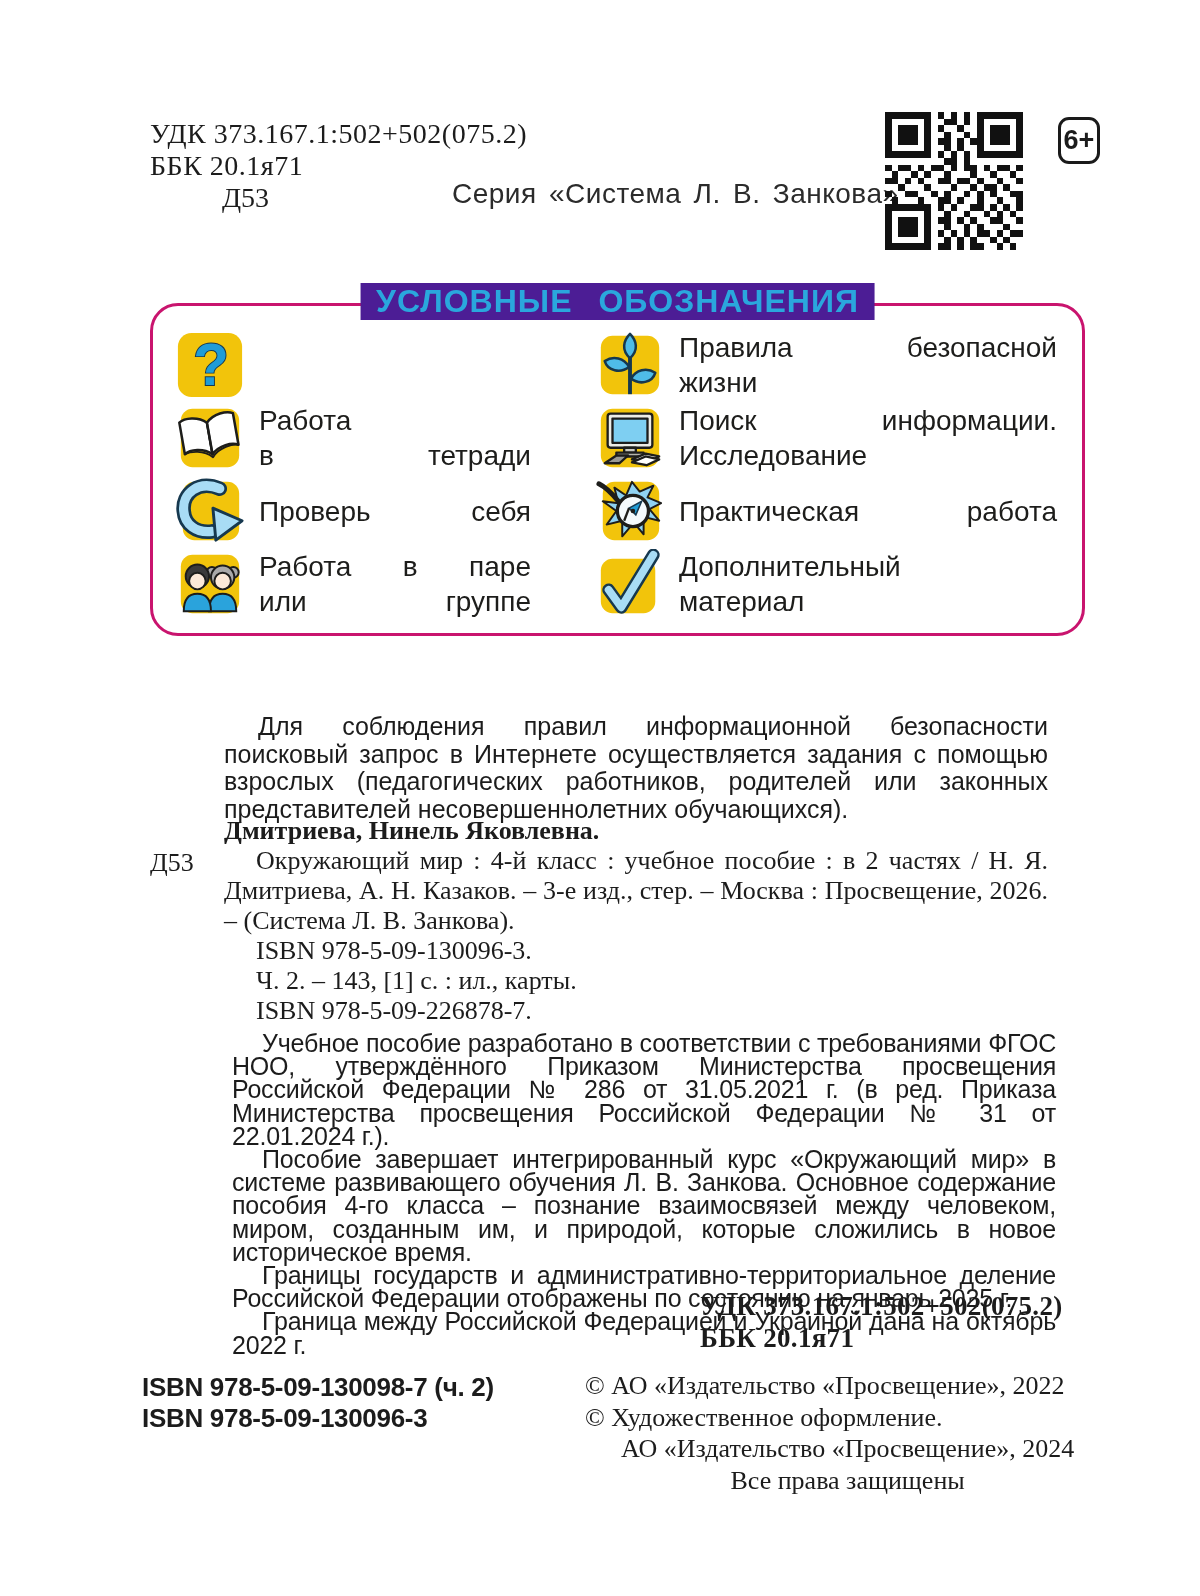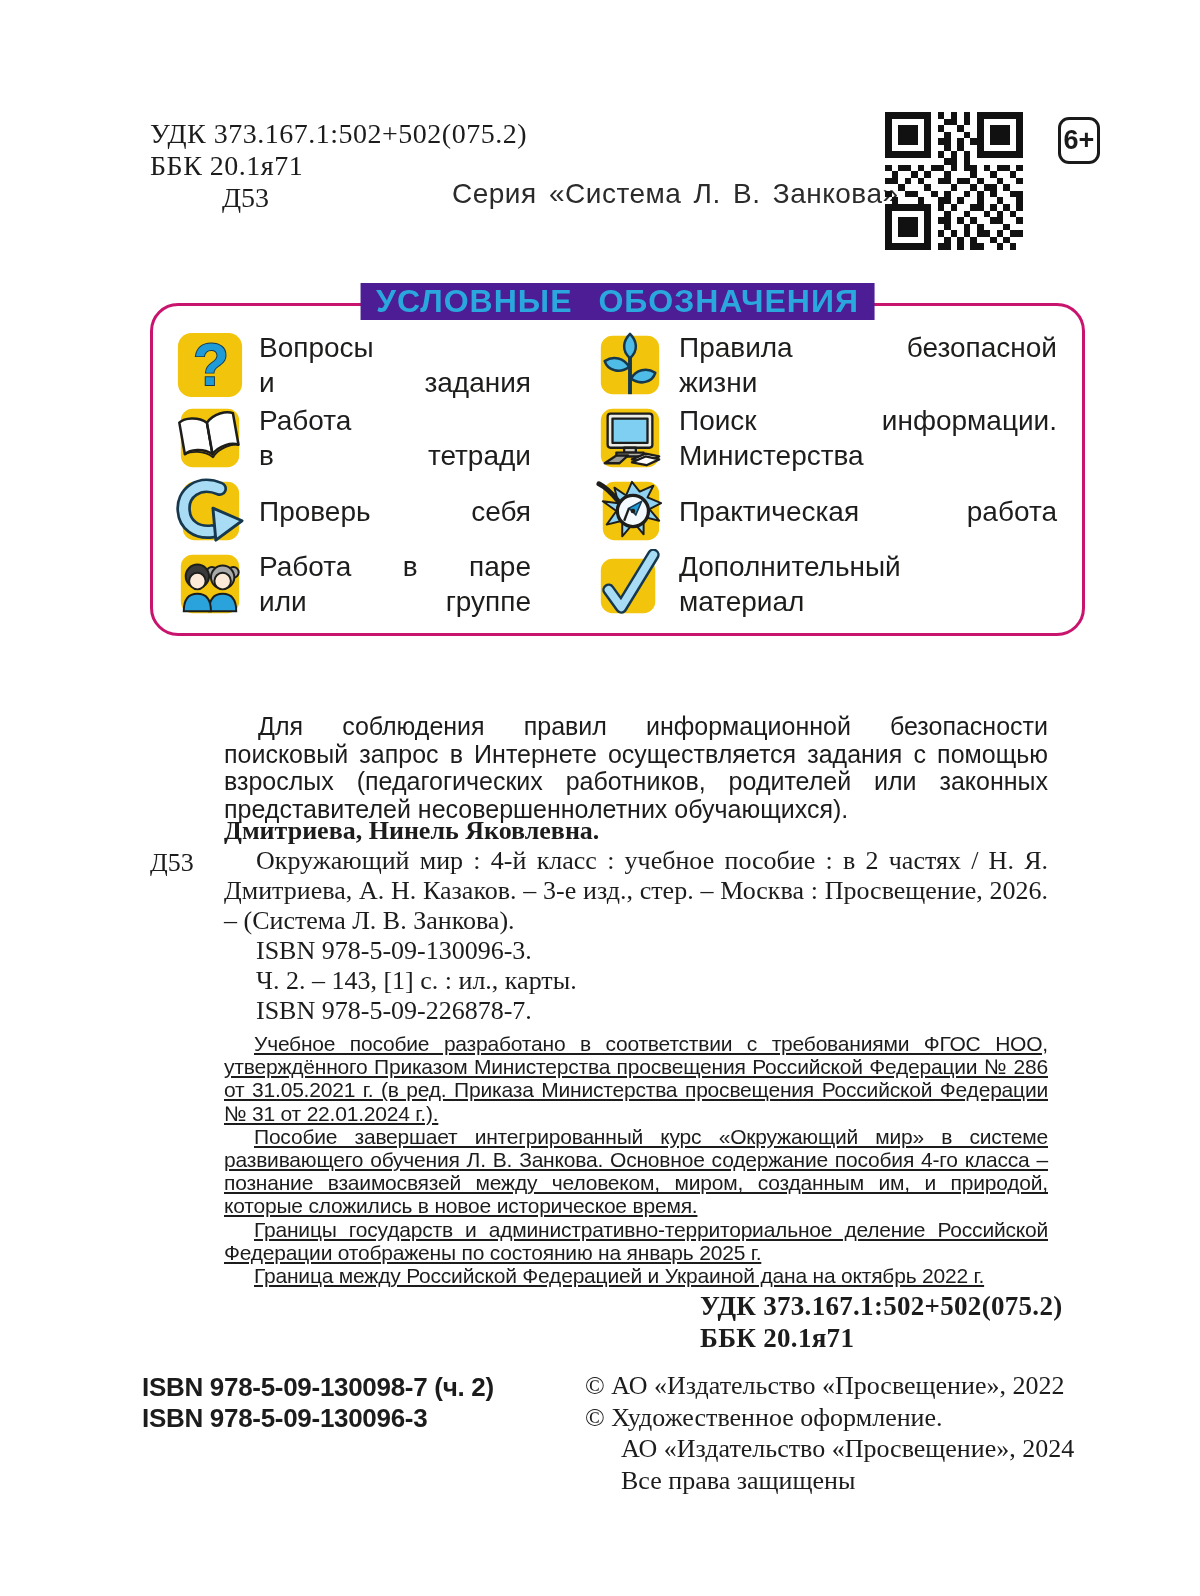--- a/index.html
+++ b/index.html
@@ -32,28 +32,28 @@
   .legend-line{text-align:justify;text-align-last:justify;}
   .legend-line:empty{display:none;}
 
   
   .notice{left:224px;top:688px;width:824px;font-size:25px;line-height:27.5px;text-align:justify;text-indent:34px;}
   .biblio{left:224px;top:816px;width:824px;font-size:26px;line-height:30px;}
   .biblio .author{font-weight:bold;}
   .biblio .desc{text-align:justify;text-indent:32px;margin:0;}
   .biblio .bline{text-indent:32px;}
   .d53-margin{left:150px;top:848px;font-size:26px;}
-  .middle{left:224px;top:1032px;width:824px;font-size:21px;line-height:23.2px;letter-spacing:-.2px;text-decoration:underline;}
+  .middle{left:232px;top:1032px;width:824px;font-size:25px;line-height:23.2px;letter-spacing:-.2px;}
   .middle p{margin:0;text-align:justify;text-indent:30px;}
 
   
   .footer-udk{left:700px;top:1290px;font-size:27px;font-weight:bold;line-height:32px;letter-spacing:.3px;}
   .footer-isbn{left:142px;top:1372px;font-size:26px;font-weight:bold;line-height:31px;letter-spacing:-.3px;}
   .copyright{left:585px;top:1370px;font-size:26px;line-height:31.5px;}
-  .copyright .copyright-line:nth-child(n+3){padding-left:36px;}
+  .copyright .copyright-line:nth-child(n+3){padding-left:36px;text-align:center;}
 </style>
 </head>
 <body>
 
 <div class="page">
 
   <div class="abs serif udk-top">УДК 373.167.1:502+502(075.2)</div>
   <div class="abs serif bbk-top">ББК 20.1я71</div>
   <div class="abs serif d53-top">Д53</div>
   <div class="abs sans series">Серия «Система Л. В. Занкова»</div>
@@ -178,24 +178,20 @@
 
     <div class="legend-col colL">
 
       <div class="legend-item">
         <div class="legend-icon">
           <svg width="70" height="70" viewBox="0 0 72 72">
             <rect x="3" y="3" width="66" height="66" rx="14" fill="#F2C40B"></rect>
             <text x="37" y="57" font-family="Liberation Sans, sans-serif" font-size="60" font-weight="bold" fill="#1F9CD7" stroke="#16384F" stroke-width="2" paint-order="stroke" text-anchor="middle">?</text>
           </svg>
         </div>
-        <div class="sans legend-label">
-          <div class="legend-line">Вопросы</div>
-          <div class="legend-line">и задания</div>
-        </div>
       </div>
 
       <div class="legend-item">
         <div class="legend-icon">
           <svg width="70" height="70" viewBox="0 0 72 72">
             <rect x="6" y="6" width="60" height="60" rx="12" fill="#F2C40B"></rect>
             <g transform="rotate(-10 36 38)" stroke="#1d1d1b" stroke-width="2.6" stroke-linejoin="round">
               <path d="M36 20 C28 12 14 11 8 15 L8 48 C14 44 28 45 36 53 Z" fill="#fff"></path>
               <path d="M36 20 C44 12 58 11 64 15 L64 48 C58 44 44 45 36 53 Z" fill="#fff"></path>
               <path d="M36 20 L36 53" fill="none" stroke-width="2"></path>
@@ -278,21 +274,21 @@
               <rect x="30" y="46" width="12" height="5" fill="#C9C9C2"></rect>
               <rect x="22" y="51" width="28" height="4" fill="#B5B5AE"></rect>
               <path d="M10 62 L22 54 L34 54 L25 62 Z" fill="#9A9A94"></path>
               <path d="M38 58 L52 52 L66 55 L53 61 Z" fill="#fff"></path>
               <path d="M38 61 L52 55 L66 58 L53 64 Z" fill="#fff"></path>
             </g>
           </svg>
         </div>
         <div class="sans legend-label">
           <div class="legend-line">Поиск информации.</div>
-          <div class="legend-line">Министерства</div>
+          <div class="legend-line">Исследование</div>
         </div>
       </div>
 
       <div class="legend-item">
         <div class="legend-icon">
           <svg width="70" height="70" viewBox="0 0 72 72">
             <rect x="8" y="6" width="58" height="60" rx="12" fill="#F2C40B"></rect>
             <polygon points="38,6 46,16 60,10 54,22 68,28 56,34 66,46 50,42 50,60 40,48 28,62 28,46 12,50 22,36 8,26 24,28 20,12 32,20" fill="#8FD2F2" stroke="#1d1d1b" stroke-width="2" stroke-linejoin="round"></polygon>
             <path d="M24 26 C16 16 8 10 4 8" fill="none" stroke="#1d1d1b" stroke-width="5" stroke-linecap="round"></path>
             <circle cx="39" cy="36" r="16" fill="#F4FAFD" stroke="#1d1d1b" stroke-width="3.4"></circle>

